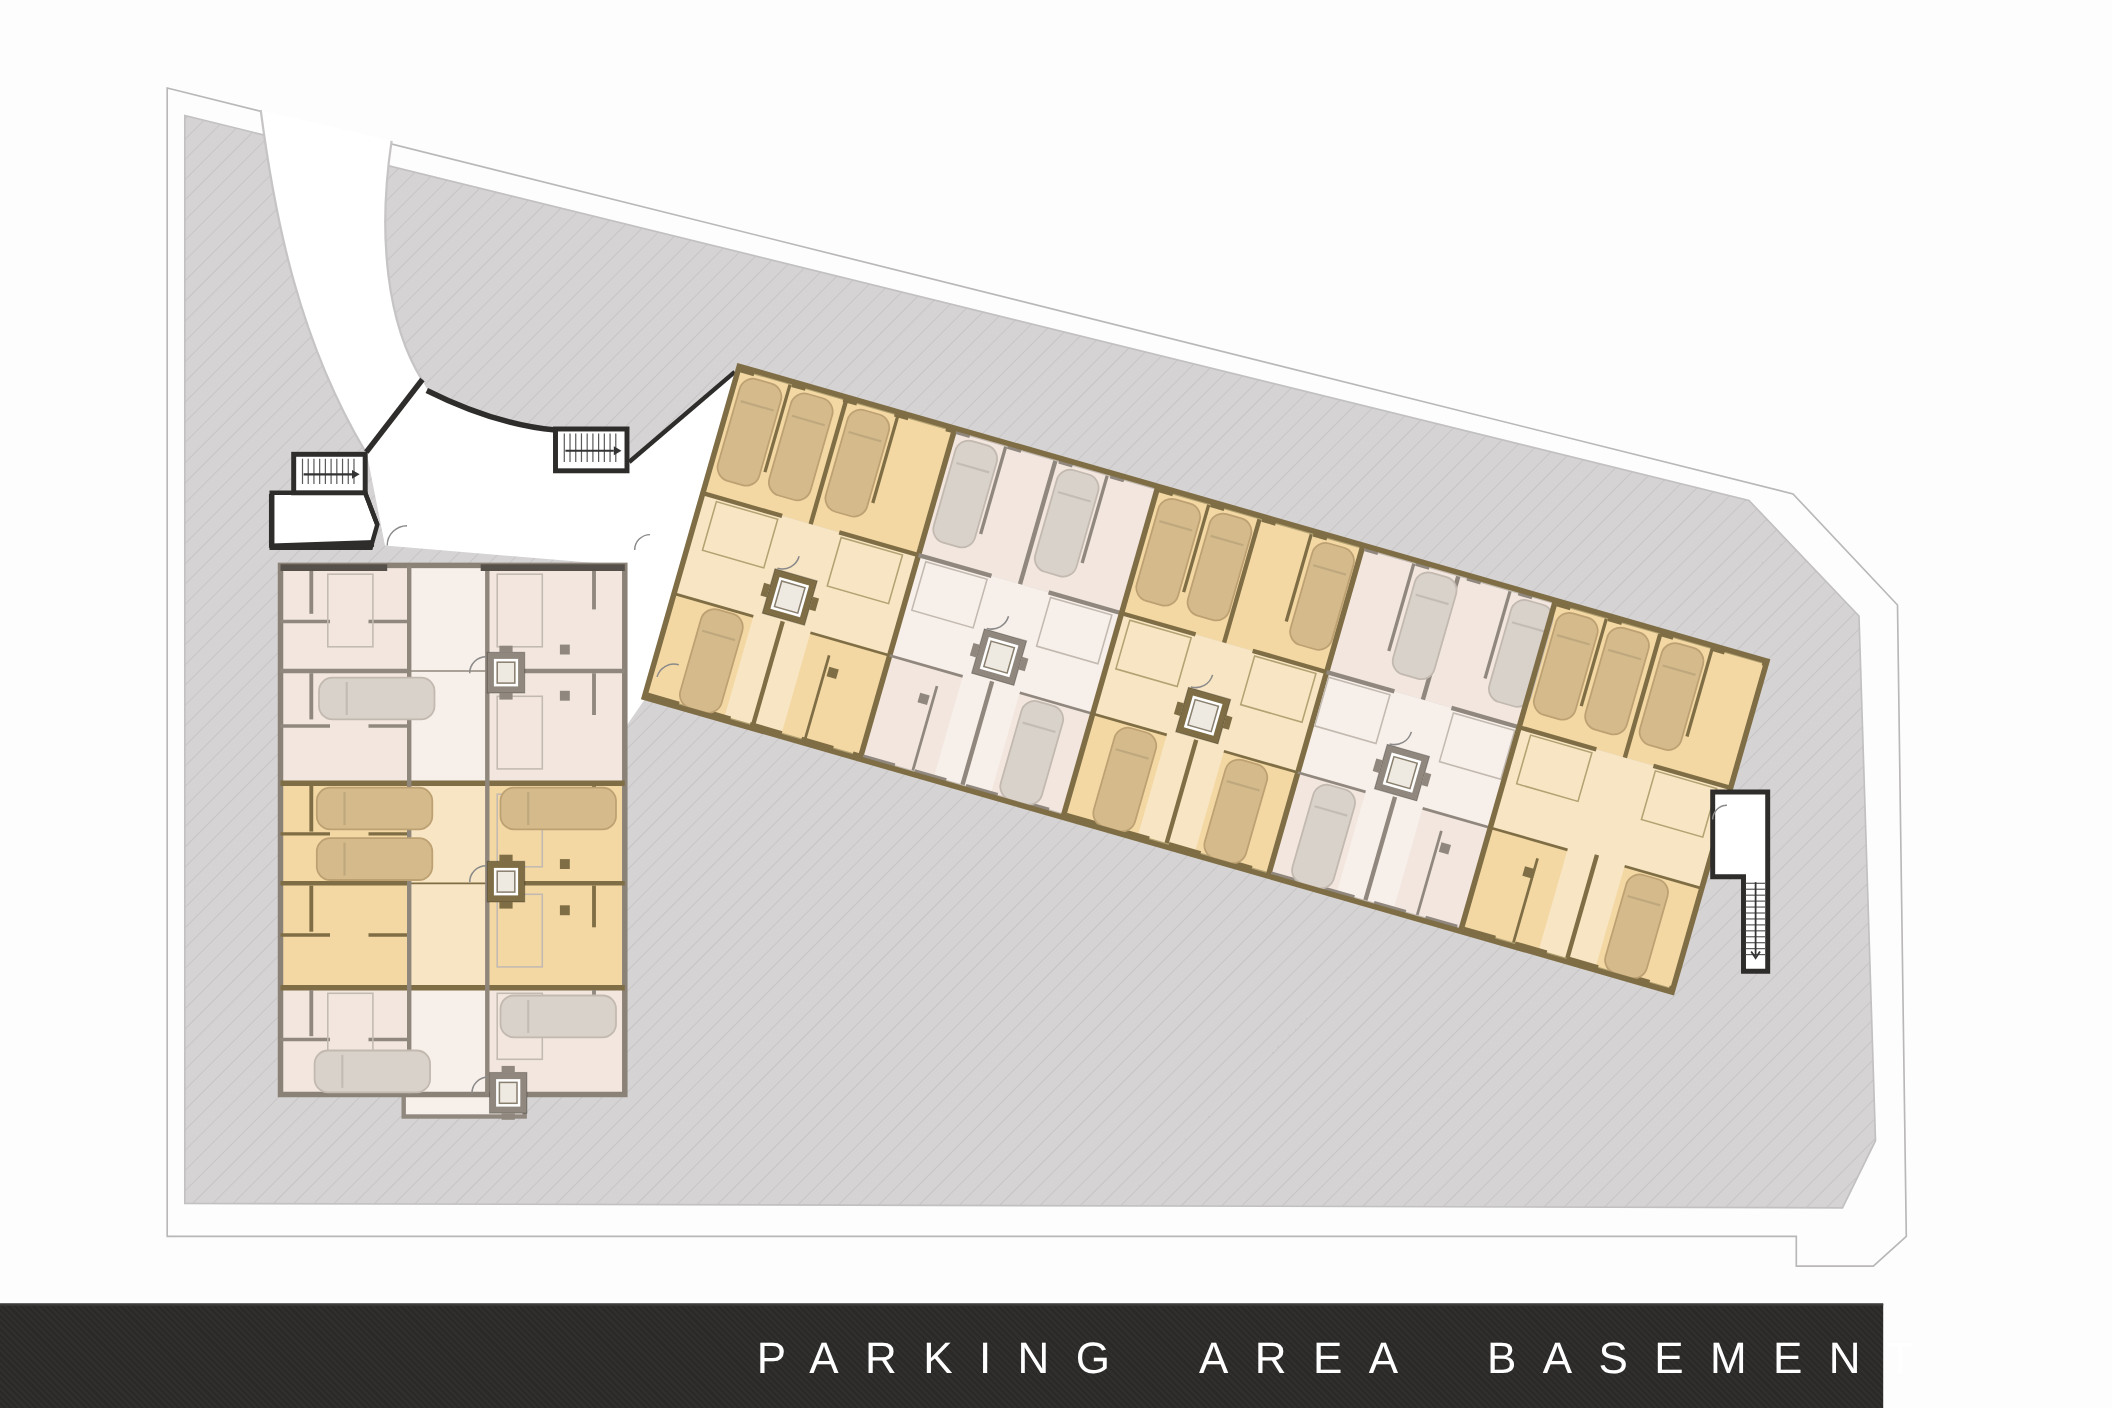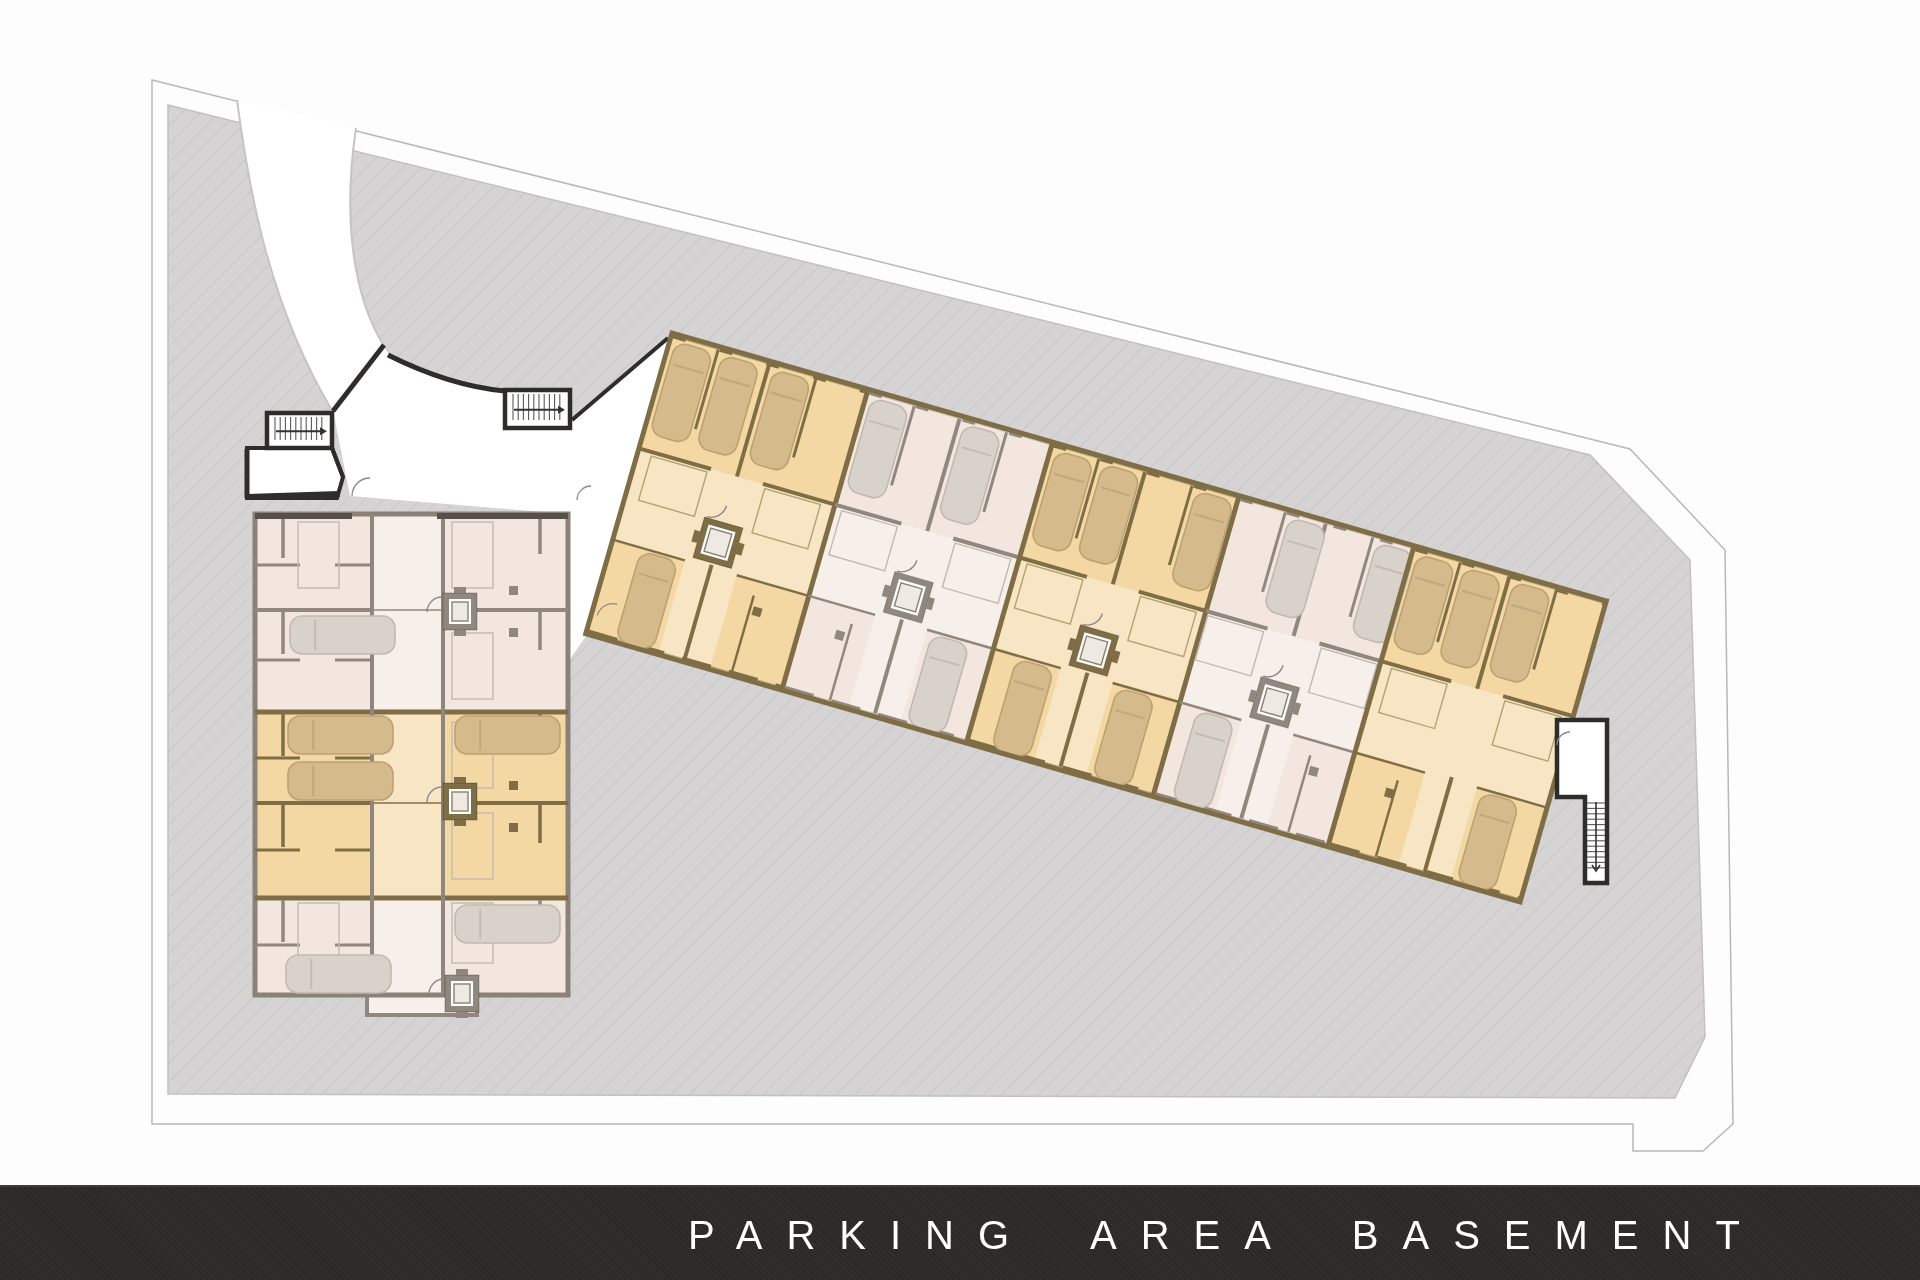--- a/index.html
+++ b/index.html
@@ -1,19 +1,19 @@
 <!DOCTYPE html>
 <html><head>
 <meta charset="utf-8">
 <style>
   html,body{margin:0;padding:0;background:#e8e8e8;}
   #page{position:relative;width:1920px;height:1280px;background:#fdfdfd;overflow:hidden;
         font-family:"Liberation Sans",sans-serif;}
   #plan{position:absolute;left:0;top:0;}
-  .footer{position:absolute;left:0;top:1185px;width:1920px;height:95px;
+  .footer{position:absolute;left:0;top:1185px;width:1712px;height:95px;
           background:#2b2a29;border-top:2px solid #3c3b3a;box-sizing:border-box;
           background-image:repeating-linear-gradient(45deg,rgba(255,255,255,0.025) 0 2px,rgba(0,0,0,0.02) 2px 4px);}
   .footer-label{position:absolute;left:688px;top:26px;color:#ffffff;
           font-size:40px;font-weight:300;letter-spacing:24px;word-spacing:24px;
           white-space:nowrap;font-family:"Liberation Sans",sans-serif;}
 </style>
 </head>
 <body>
 
 <div id="page">

